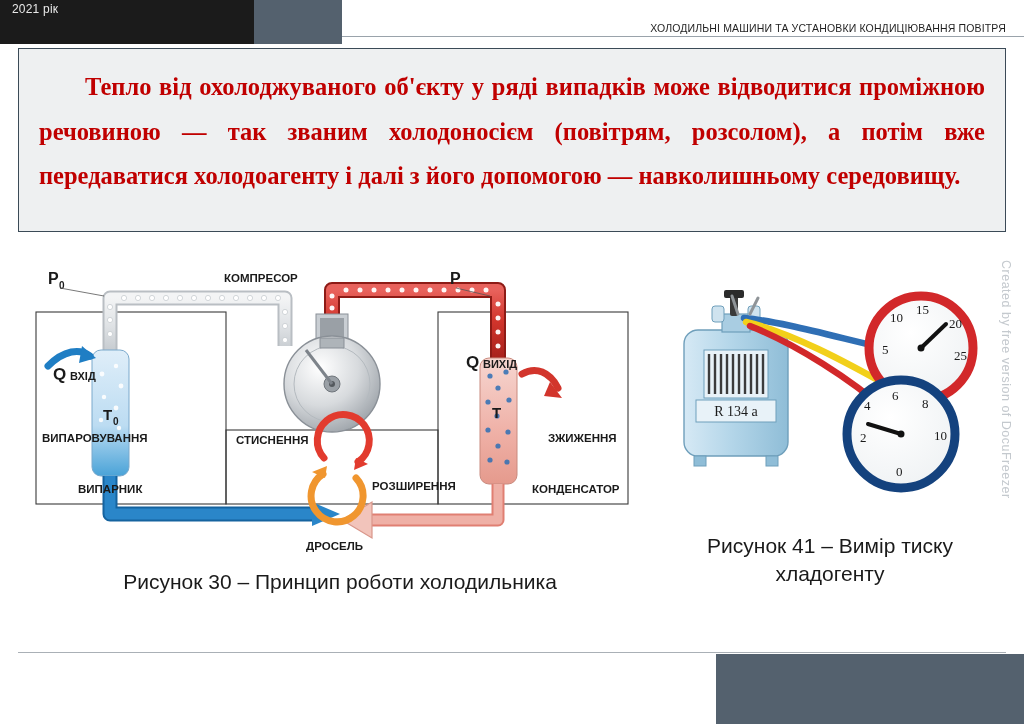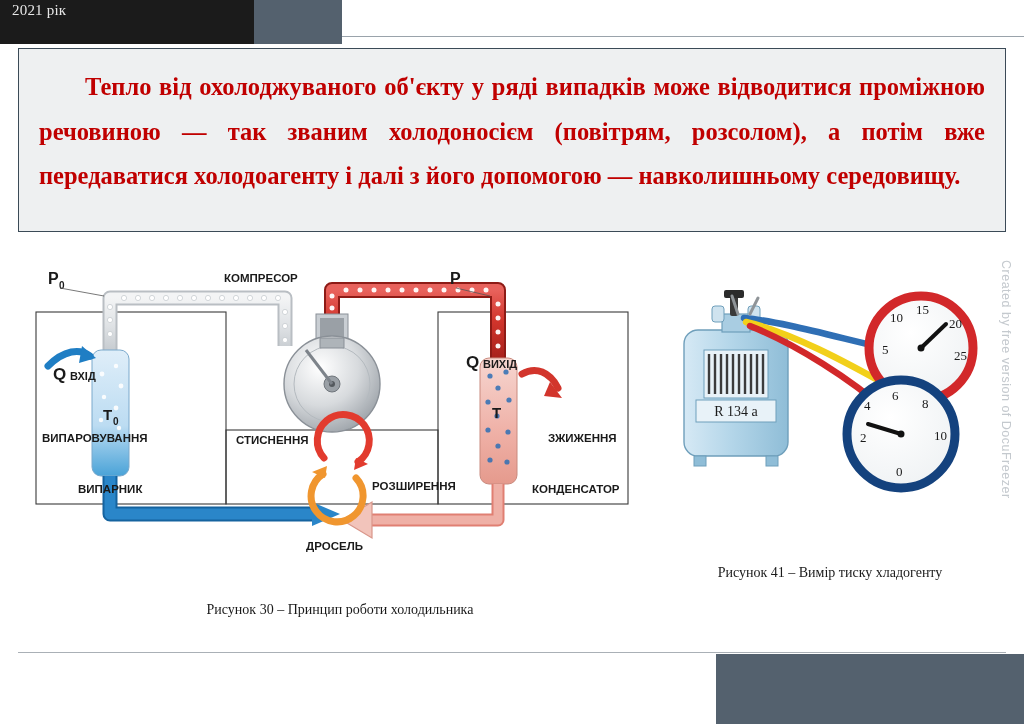--- a/index.html
+++ b/index.html
@@ -30,22 +30,22 @@
   .hdr-gray {
     position: absolute;
     left: 254px; top: 0;
     width: 88px; height: 44px;
     background: #54616e;
   }
   .hdr-year {
     position: absolute;
     left: 12px; top: 2px;
     color: #e8e8e8;
-    font-size: 15px;
-    font-family: Liberation Serif, serif;
+    font-size: 12px;
+    font-family: Liberation Sans, sans-serif;
     letter-spacing: 0.2px;
   }
   .hdr-title {
     position: absolute;
     right: 18px; top: 22px;
     color: #1f1f1f;
     font-size: 10.5px;
     font-family: "Liberation Sans", sans-serif;
     letter-spacing: 0.15px;
     white-space: nowrap;
@@ -105,25 +105,24 @@
 
   #fig41 {
     position: absolute;
     left: 666px; top: 288px;
     width: 330px; height: 230px;
   }
   #fig41 svg { display: block; }
 
   .caption {
     position: absolute;
-    font-family: Liberation Serif, serif;
-    font-size: 14px;
+    font-family: Liberation Sans, sans-serif;
+    font-size: 21px;
     color: #1a1a1a;
     text-align: center;
-    margin-top: 32px;
   }
   #cap40 {
     left: 40px; top: 570px;
     width: 600px;
   }
   #cap41 {
     left: 660px; top: 532px;
     width: 340px;
     line-height: 1.33;
   }
@@ -148,20 +147,21 @@
     fill: #1a1a1a;
   }
 </style>
 </head>
 <body>
 
 <div id="header">
   <div class="hdr-dark"></div>
   <div class="hdr-gray"></div>
   <div class="hdr-year">2021 рік</div>
+  <div class="hdr-title">ХОЛОДИЛЬНІ МАШИНИ ТА УСТАНОВКИ КОНДИЦІЮВАННЯ ПОВІТРЯ</div>
   <div class="hdr-rule"></div>
 </div>
 
 <div id="watermark-wrap">
   <span>Created by free version of DocuFreezer</span>
 </div>
 
 <div id="textbox">
   <p>Тепло від охолоджуваного об'єкту у ряді випадків може відводитися проміжною речовиною — так званим холодоносієм (повітрям, розсолом), а потім вже передаватися холодоагенту і далі з його допомогою — навколишньому середовищу.</p>
 </div>

